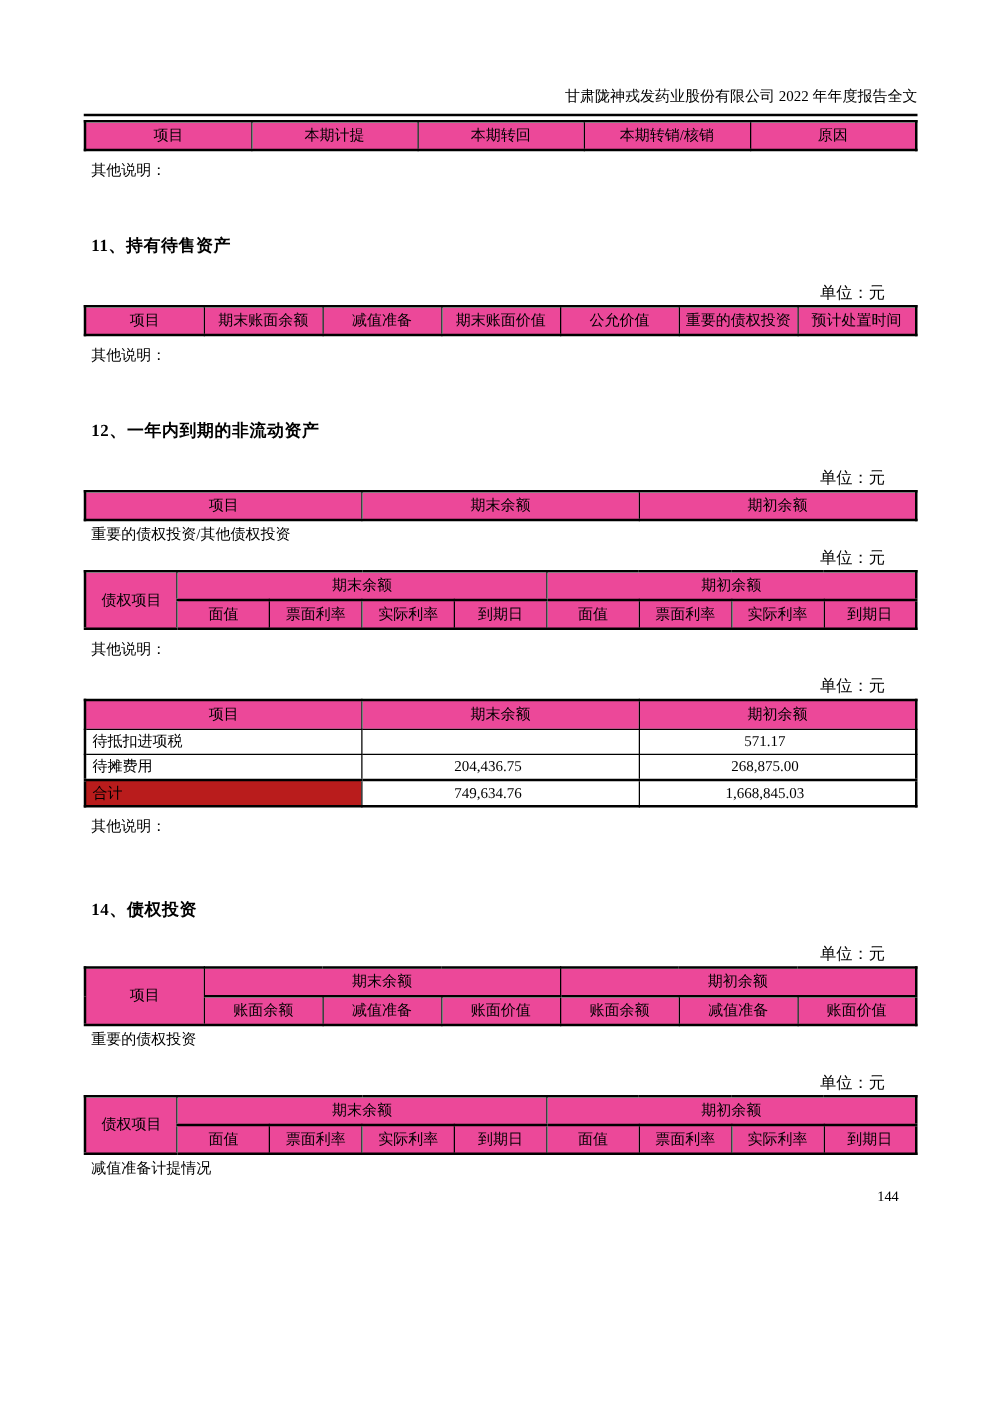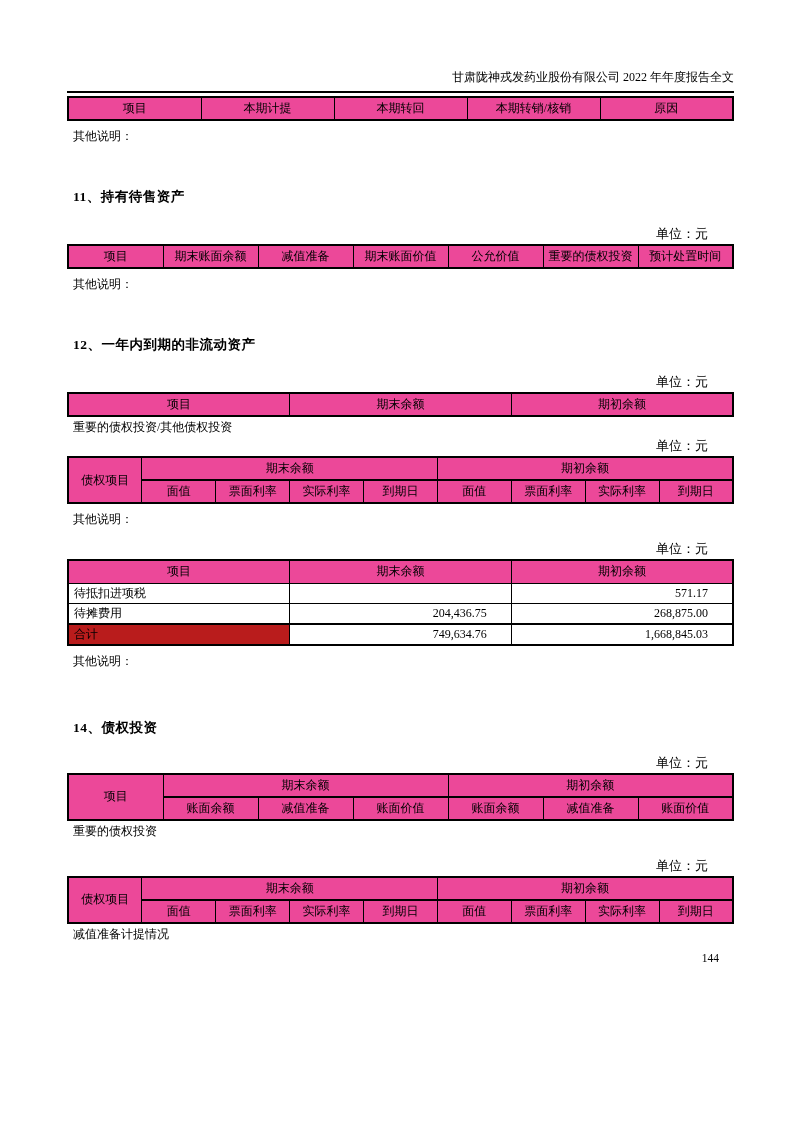--- a/index.html
+++ b/index.html
@@ -28,21 +28,21 @@
   }
   .tbl th, .tbl td {
     border: 1px solid #000; font-weight: normal; font-size: 12px;
     text-align: center; vertical-align: middle; padding: 1px 4px;
     overflow: hidden; white-space: nowrap;
   }
   .tbl th { height: 23px; background: #ec4899; }
   .tbl td { height: 18px; background: #ffffff; }
   .tbl .group-row th { border-bottom: 2px solid #000; }
   .tbl td.item { text-align: left; padding-left: 5px; }
-  .tbl td.num { text-align: right; padding-right: 24px; }
+  .tbl td.num { padding-right: 24px; }
   .tbl tr.row-total td { border-top: 2px solid #000; }
   .tbl tr.row-total td.item { background: #b91c1c; }
   .page-num { text-align: right; font-size: 11.5px; margin-top: 10px; padding-right: 15px; }
 </style>
 </head>
 <body>
 
 <div class="page">
 
   <div class="doc-header">甘肃陇神戎发药业股份有限公司 2022 年年度报告全文</div>

